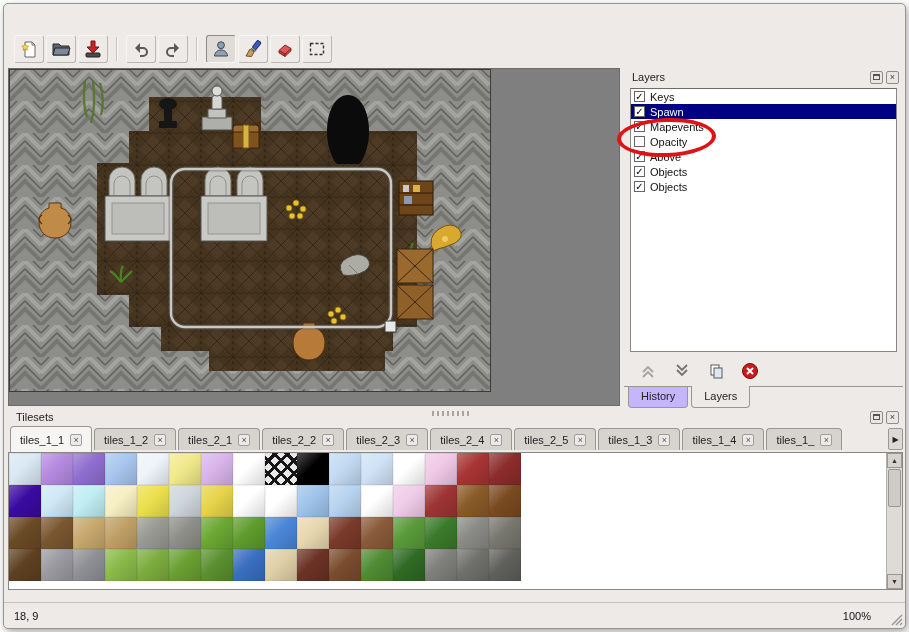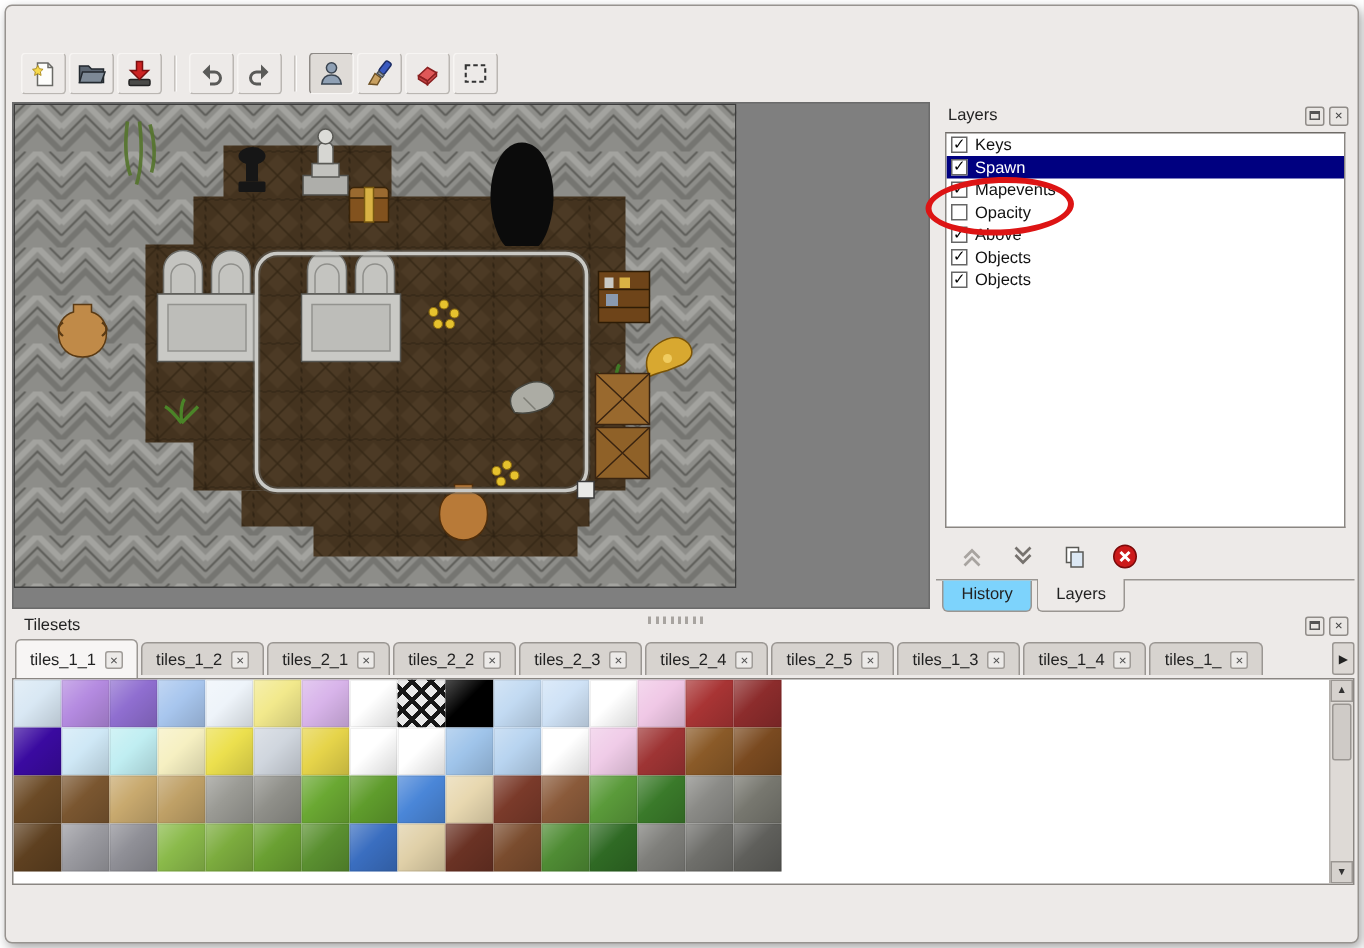--- a/index.html
+++ b/index.html
@@ -26,21 +26,21 @@
   .slider{flex:1;position:relative;height:15px}
   .slider .track{position:absolute;left:0;right:2px;top:4px;height:8px;background:linear-gradient(#2a2ab0,#12127a);border:1px solid #0a0a5e;border-radius:2px}
   .slider .handle{position:absolute;right:0;top:0;width:22px;height:15px;background:#dcd8d4;border:1px solid #8a8682;border-radius:2px;padding:2px 3px;background-image:repeating-linear-gradient(90deg,#b2aeaa 0 1px,rgba(0,0,0,0) 1px 4px);background-clip:content-box}
   .layer-list{flex:1;margin:2px 6px 4px 6px;background:#ffffff;border:1px solid #8a8682;border-top-color:#6f6b67;overflow:hidden}
   .layer-row{height:15px;display:flex;align-items:center;gap:5px;padding-left:3px;font-size:11px;color:#111}
   .layer-row.selected{background:#000080;color:#fff}
   .checkbox{width:11px;height:11px;background:#fff;border:1px solid #666;font-size:10px;line-height:9px;text-align:center;color:#000;flex:0 0 auto}
   .layer-btns{height:30px;display:flex;align-items:center;gap:10px;padding-left:12px}
   .lbtn{width:24px;height:22px;display:flex;align-items:center;justify-content:center}
   .dock-tabs{height:22px;display:flex;padding-left:4px;border-top:1px solid #9a9692}
-  .dtab{padding:3px 12px 2px;font-size:11px;background:#7dd3fc;border:1px solid #9a9692;border-top:none;border-radius:0 0 4px 4px;margin-right:3px;color:#222}
+  .dtab{padding:3px 12px 2px;font-size:11px;background:#c4b5fd;border:1px solid #9a9692;border-top:none;border-radius:0 0 4px 4px;margin-right:3px;color:#222}
   .dtab.active{background:#edeae8;margin-top:-1px;padding-top:4px}
   
   .annotation-ellipse{position:absolute;left:613px;top:114px;width:99px;height:39px;border:4px solid #dd1414;border-radius:50%;transform:rotate(-2deg);z-index:50;pointer-events:none}
   
   .splitter{position:absolute;left:4px;right:4px;top:404px;height:10px}
   .splitter .grip{position:absolute;left:424px;top:3px;width:40px;height:5px;background:repeating-linear-gradient(90deg,#a8a4a0 0 2px,rgba(0,0,0,0) 2px 5px)}
   
   .tilesets-panel{position:absolute;left:4px;top:404px;width:895px;height:182px;display:flex;flex-direction:column}
   .ts-tabs{height:26px;display:flex;align-items:center;padding-left:2px;position:relative}
   .ts-tab{height:22px;display:flex;align-items:center;gap:6px;padding:0 9px;font-size:11px;background:#d7d3cf;border:1px solid #9a9692;border-bottom:none;border-radius:4px 4px 0 0;margin-right:2px;color:#222;white-space:nowrap}
@@ -452,14 +452,22 @@
           </div>
         <div class="vthumb"></div>
         <div class="vtrack"></div>
         <div class="varrow">
             <span>▼</span>
           </div>
       </div>
     </div>
   </div>
 
+  <div class="statusbar">
+    <span class="coords">18, 9</span>
+    <span class="spring"></span>
+    <span class="zoom">100%</span>
+    <svg class="resize-grip" viewBox="0 0 14 14">
+      <path d="M13 3 3 13 M13 7 7 13 M13 11 11 13" stroke="#9a9691" stroke-width="1.4" fill="none"></path>
+    </svg>
+  </div>
 
 </div>
 
 </body></html>

